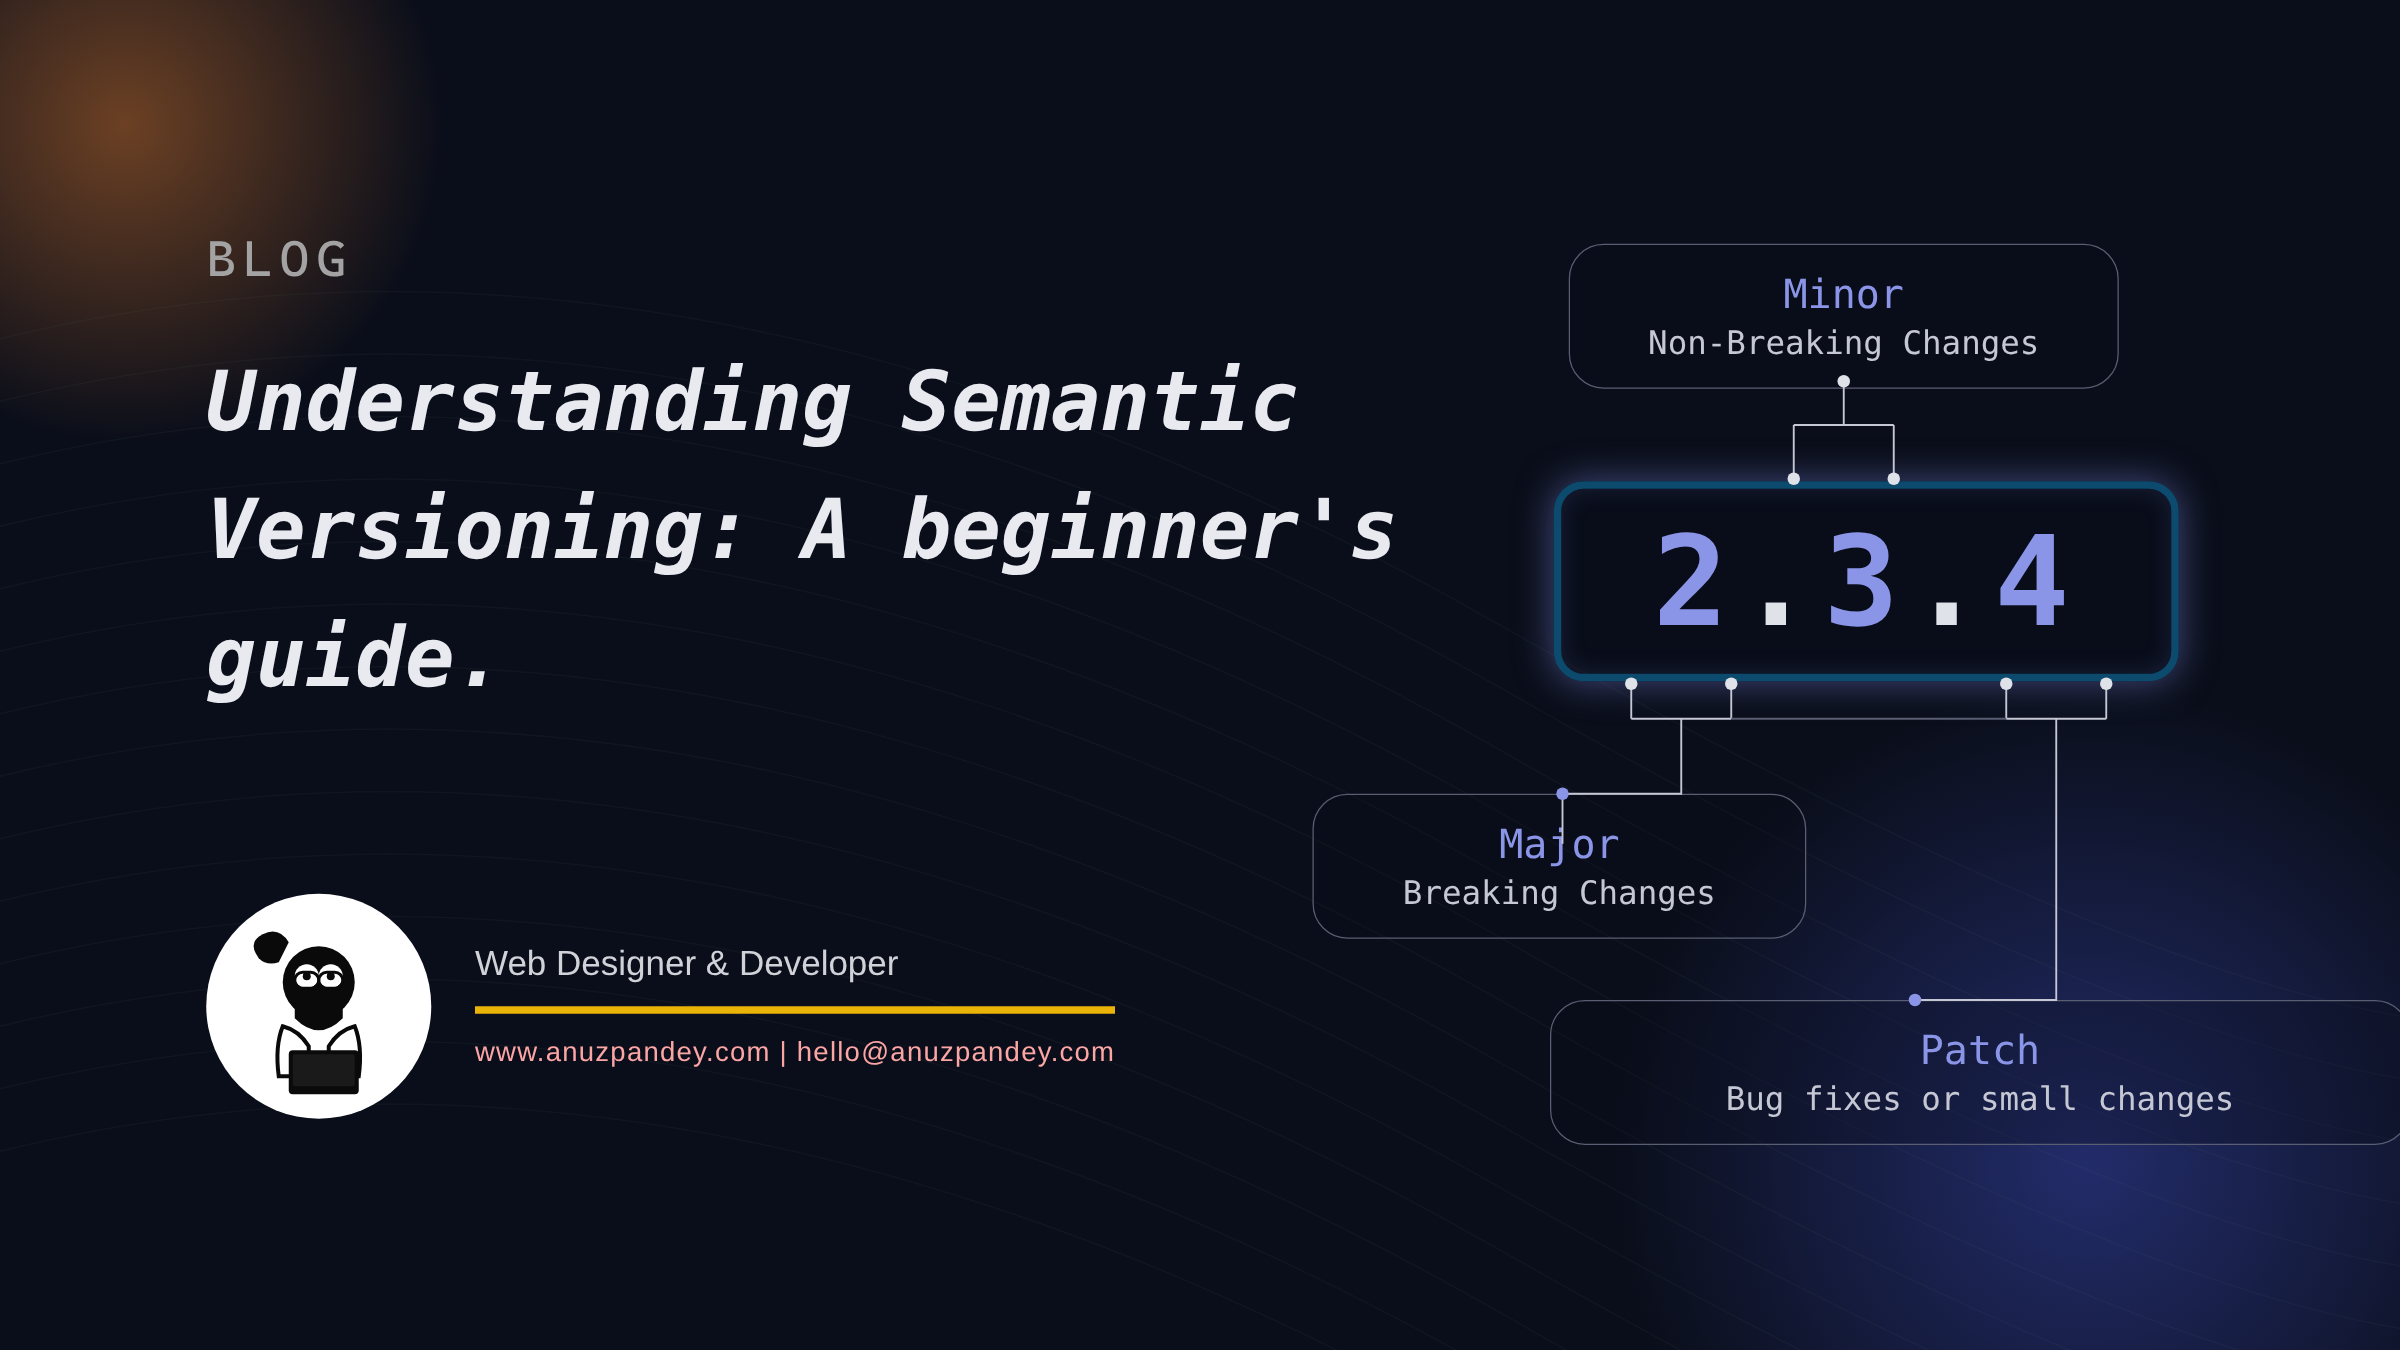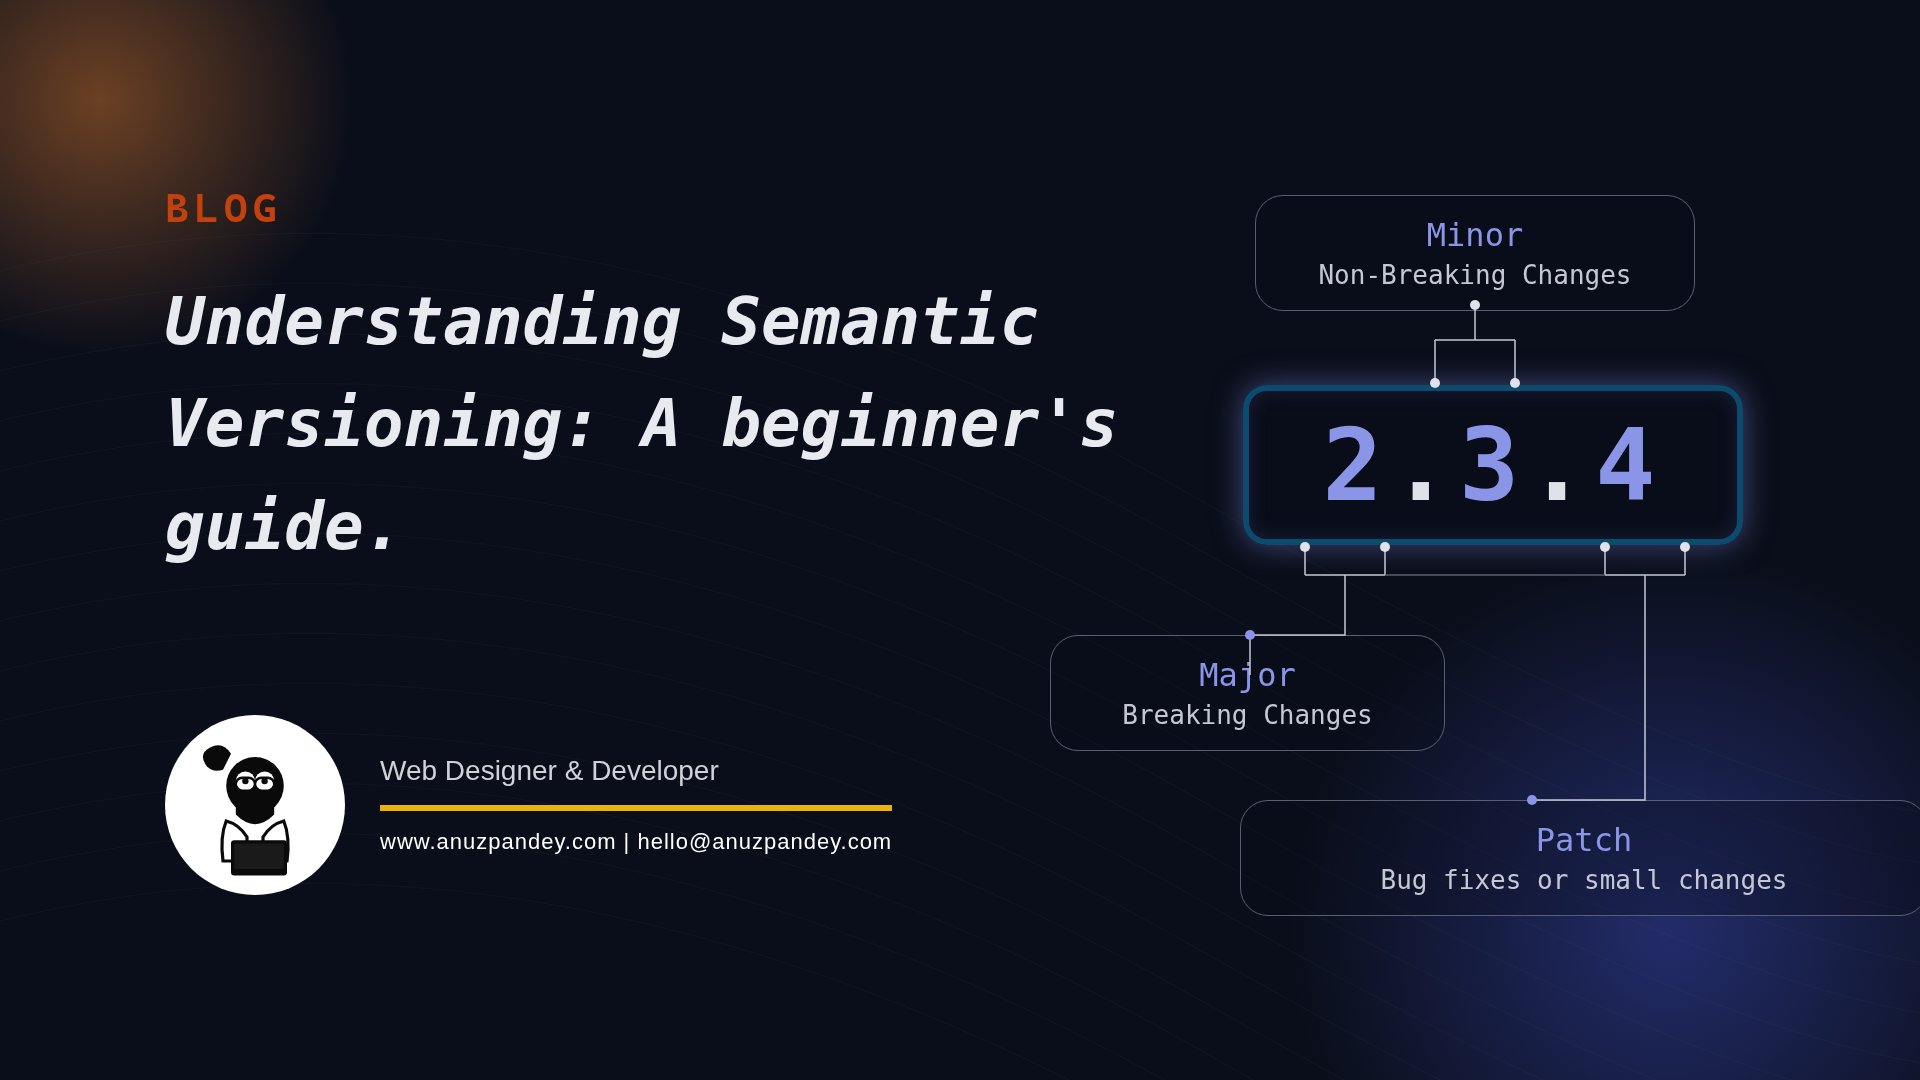--- a/index.html
+++ b/index.html
@@ -44,22 +44,22 @@
   .content {
     position: absolute;
     left: 165px;
     top: 185px;
     width: 970px;
     color: #fff;
   }
   .category {
     font-size: 40px;
     letter-spacing: 6px;
-    color: #c2410c;
-    font-weight: 700;
+    color: #a3a3a3;
+    font-weight: 400;
     margin-bottom: 40px;
   }
   .title {
     font-size: 66px;
     line-height: 1.55;
     font-weight: 600;
     color: #e8eaf0;
     font-family: ui-monospace, 'SF Mono', Monaco, monospace;
     font-style: italic;
   }
@@ -94,21 +94,21 @@
     font-size: 28px;
     font-weight: 400;
     font-family: -apple-system, 'Segoe UI', sans-serif;
     color: #d0d2d8;
     padding-bottom: 18px;
     border-bottom: 6px solid #eab308;
     margin-bottom: 18px;
   }
   .author-links {
     font-size: 22px;
-    color: #ffffff;
+    color: #fca5a5;
     font-family: -apple-system, 'Segoe UI', sans-serif;
     letter-spacing: 1px;
   }
   
   .diagram {
     position: absolute;
     right: 95px;
     top: 195px;
     width: 820px;
     height: 740px;

